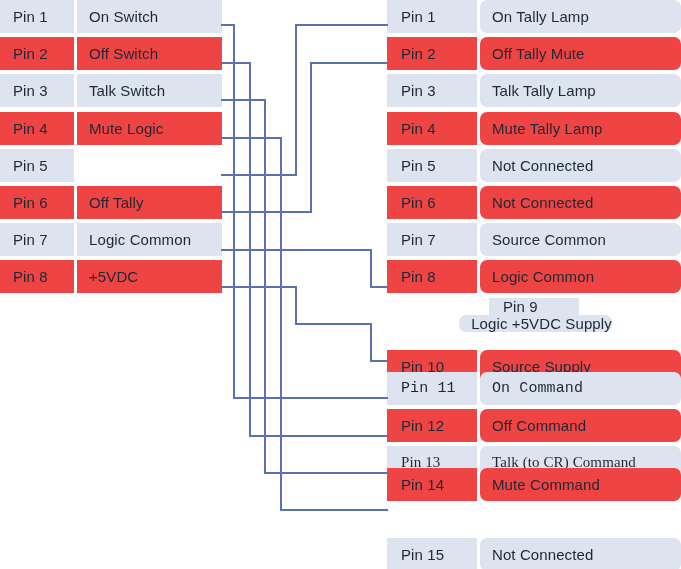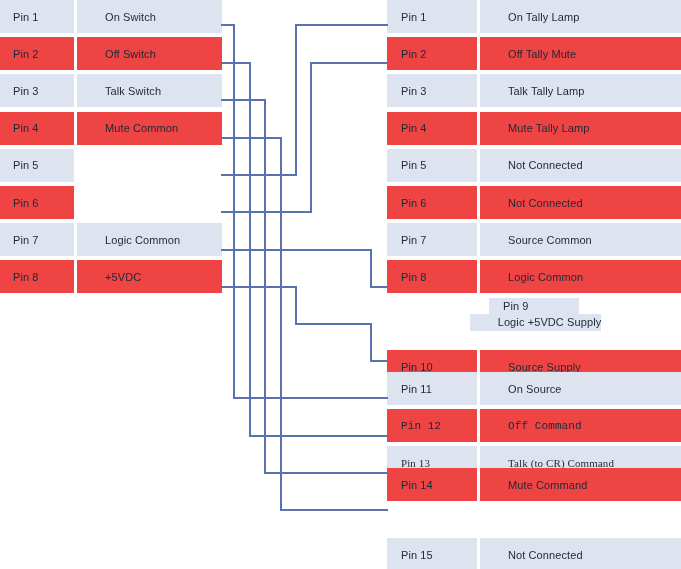--- a/index.html
+++ b/index.html
@@ -42,36 +42,36 @@
 
   .pin-row.light .cell { background: #dde3ef; }
   .pin-row.dark  .cell { background: #ef4444; }
 
   .cell {
     height: 33px;
     box-sizing: border-box;
     display: flex;
     align-items: center;
     color: #1d2836;
-    font-size: 11px;
+    font-size: 15px;
     letter-spacing: .1px;
   }
   .cell-pin {
     width: 74px;
     padding-left: 13px;
   }
   #right-table .cell-pin { width: 90px; padding-left: 14px; }
 
   .cell-desc {
-    padding-left: 28px;
+    padding-left: 12px;
     flex: 1 1 auto;
   }
   
   #left-table  .cell-desc { margin-left: 3px; width: 145px; }
-  #right-table .cell-desc { margin-left: 3px; }
+  #right-table .cell-desc { margin-left: 3px; border-radius: 7px; }
 
   
   #wires {
     position: absolute;
     top: 0;
     left: 0;
     width: 681px;
     height: 569px;
     pointer-events: none;
   }
@@ -96,27 +96,28 @@
       <div class="pin-row dark" style="top: 37.2px;">
         <div class="cell cell-pin">Pin 2</div>
         <div class="cell cell-desc">Off Switch</div>
       </div>
       <div class="pin-row light" style="top: 74.4px;">
         <div class="cell cell-pin">Pin 3</div>
         <div class="cell cell-desc">Talk Switch</div>
       </div>
       <div class="pin-row dark" style="top: 111.6px;">
         <div class="cell cell-pin">Pin 4</div>
-        <div class="cell cell-desc">Mute Common</div>
+        <div class="cell cell-desc">Mute Logic</div>
       </div>
       <div class="pin-row light" style="top: 148.8px;">
         <div class="cell cell-pin">Pin 5</div>
       </div>
       <div class="pin-row dark" style="top: 186px;">
         <div class="cell cell-pin">Pin 6</div>
+        <div class="cell cell-desc">Off Tally</div>
       </div>
       <div class="pin-row light" style="top: 223.2px;">
         <div class="cell cell-pin">Pin 7</div>
         <div class="cell cell-desc">Logic Common</div>
       </div>
       <div class="pin-row dark" style="top: 260.4px;">
         <div class="cell cell-pin">Pin 8</div>
         <div class="cell cell-desc">+5VDC</div>
       </div>
     </div>
@@ -155,25 +156,25 @@
         <div class="cell cell-desc">Logic Common</div>
       </div>
       <div class="pin-row light" style="top: 297.6px; flex-direction: column;">
         <div class="cell cell-pin">Pin 9</div>
         <div class="cell cell-desc">Logic +5VDC Supply</div>
       </div>
       <div class="pin-row dark" style="top: 350px;">
         <div class="cell cell-pin">Pin 10</div>
         <div class="cell cell-desc">Source Supply</div>
       </div>
-      <div class="pin-row light" style="top: 372px;">
+      <div class="pin-row light" style="top: 372px; font-family: Liberation Mono, monospace;">
         <div class="cell cell-pin">Pin 11</div>
-        <div class="cell cell-desc">On Source</div>
-      </div>
-      <div class="pin-row dark" style="top: 409.2px; font-family: Liberation Mono, monospace;">
+        <div class="cell cell-desc">On Command</div>
+      </div>
+      <div class="pin-row dark" style="top: 409.2px;">
         <div class="cell cell-pin">Pin 12</div>
         <div class="cell cell-desc">Off Command</div>
       </div>
       <div class="pin-row light" style="top: 446.4px; font-family: Liberation Serif, serif;">
         <div class="cell cell-pin">Pin 13</div>
         <div class="cell cell-desc">Talk (to CR) Command</div>
       </div>
       <div class="pin-row dark" style="top: 468px; text-align: right;">
         <div class="cell cell-pin">Pin 14</div>
         <div class="cell cell-desc">Mute Command</div>

